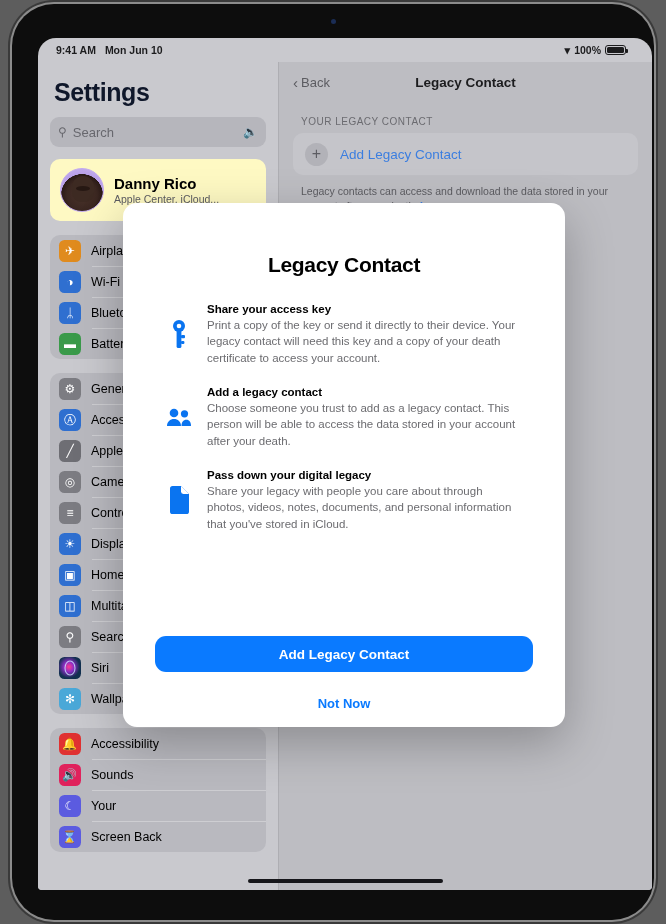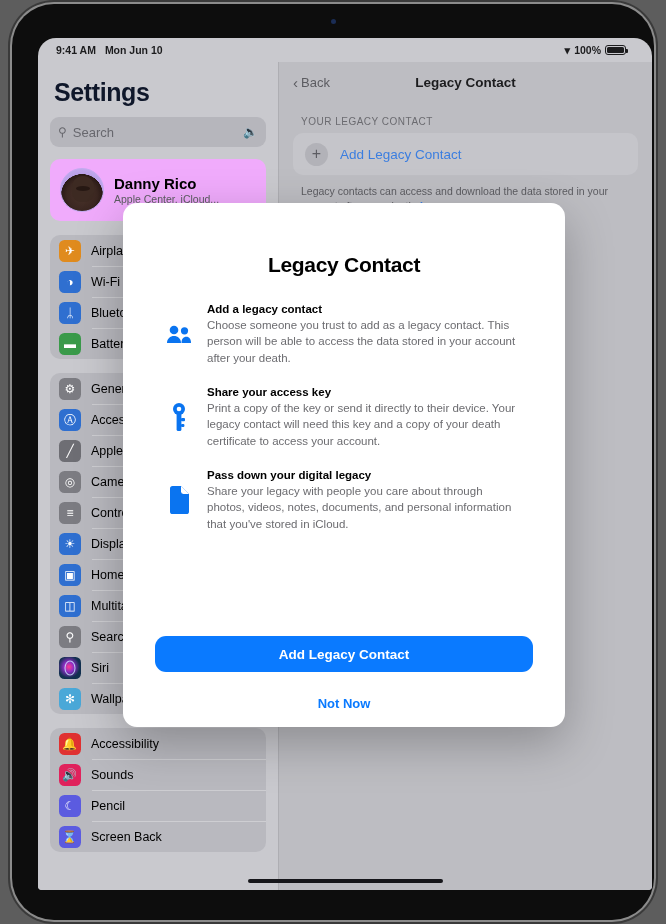--- a/index.html
+++ b/index.html
@@ -80,21 +80,21 @@
   #search-bar {
     height: 30px; background: #b6b6bc; border-radius: 9px;
     display: flex; align-items: center; padding: 0 8px; gap: 6px;
     margin-bottom: 12px;
   }
   #search-bar .mag { font-size: 12px; color: #68686e; }
   #search-placeholder { font-size: 13px; color: #68686e; flex: 1; }
   #search-bar .mic { font-size: 12px; color: #68686e; }
 
   #profile-row {
-    background: #f0abfc; border-radius: 10px;
+    background: #fef9c3; border-radius: 10px;
     padding: 9px 10px; display: flex; align-items: center; gap: 10px;
     margin-bottom: 14px;
   }
   #avatar {
     width: 44px; height: 44px; border-radius: 50%;
     background: radial-gradient(circle at 50% 62%, #4a332a 0%, #3b2721 45%, #2a1a16 62%, #b9a0e8 63%, #c8b4ef 100%);
     position: relative; flex: 0 0 auto;
     border: 1.5px solid #c2aaf0;
     overflow: hidden;
   }
@@ -337,21 +337,21 @@
               <div class="row">
                 <span class="ic" style="background: rgb(224, 49, 49);">🔔</span>
                 <span class="row-label">Accessibility</span>
               </div>
               <div class="row">
                 <span class="ic" style="background: rgb(224, 34, 92);">🔊</span>
                 <span class="row-label">Sounds</span>
               </div>
               <div class="row">
                 <span class="ic" style="background: rgb(91, 91, 224);">☾</span>
-                <span class="row-label">Pencil</span>
+                <span class="row-label">Your</span>
               </div>
               <div class="row">
                 <span class="ic" style="background: rgb(91, 91, 224);">⌛</span>
                 <span class="row-label">Screen Back</span>
               </div>
             </div>
           </div>
       </div>
 
       <div id="detail">
@@ -375,51 +375,51 @@
           <a href="#">Learn more...</a>
         </div>
       </div>
     </div>
 
     <div id="home-indicator"></div>
 
     <div id="modal">
       <div id="modal-title">Legacy Contact</div>
       <div id="features">
-          <div class="feature">
-            <div class="feature-icon">
-              <svg width="26" height="22" viewBox="0 0 26 22" fill="#0a74f0">
-                <circle cx="8" cy="7" r="4.3"></circle>
-                <circle cx="18.5" cy="7.8" r="3.6"></circle>
-                <path d="M1 20c0-4.3 3.2-7 7-7s7 2.7 7 7z"></path>
-                <path d="M15.5 20c0-3.8 1.6-6.2 5-6.2 2.8 0 4.5 2.4 4.5 6.2z"></path>
-              </svg>
-            </div>
-            <div>
-              <div class="feature-head">Add a legacy contact</div>
-              <div class="feature-body">Choose someone you trust to add as a legacy contact. This person will be able to access the data stored in your account after your death.</div>
-            </div>
-          </div>
           <div class="feature">
             <div class="feature-icon">
               <svg width="22" height="30" viewBox="0 0 22 30" fill="#0a74f0">
                 <circle cx="11" cy="7" r="6"></circle>
                 <circle cx="11" cy="7" r="2.3" fill="#fff"></circle>
                 <rect x="8.6" y="11" width="4.8" height="18" rx="1.6"></rect>
                 <rect x="13" y="16" width="4" height="3.2" rx="1"></rect>
                 <rect x="13" y="22" width="3.4" height="3" rx="1"></rect>
               </svg>
             </div>
             <div>
               <div class="feature-head">Share your access key</div>
               <div class="feature-body">Print a copy of the key or send it directly to their device. Your legacy contact will need this key and a copy of your death certificate to access your account.</div>
             </div>
           </div>
           <div class="feature">
             <div class="feature-icon">
+              <svg width="26" height="22" viewBox="0 0 26 22" fill="#0a74f0">
+                <circle cx="8" cy="7" r="4.3"></circle>
+                <circle cx="18.5" cy="7.8" r="3.6"></circle>
+                <path d="M1 20c0-4.3 3.2-7 7-7s7 2.7 7 7z"></path>
+                <path d="M15.5 20c0-3.8 1.6-6.2 5-6.2 2.8 0 4.5 2.4 4.5 6.2z"></path>
+              </svg>
+            </div>
+            <div>
+              <div class="feature-head">Add a legacy contact</div>
+              <div class="feature-body">Choose someone you trust to add as a legacy contact. This person will be able to access the data stored in your account after your death.</div>
+            </div>
+          </div>
+          <div class="feature">
+            <div class="feature-icon">
               <svg width="24" height="28" viewBox="0 0 24 28">
                 <path d="M3 2.6A2.6 2.6 0 015.6 0H14l8 8v17.4A2.6 2.6 0 0119.4 28H5.6A2.6 2.6 0 013 25.4z" fill="#0a74f0"></path>
                 <path d="M14 0l8 8h-5.6A2.4 2.4 0 0114 5.6z" fill="#fff"></path>
               </svg>
             </div>
             <div>
               <div class="feature-head">Pass down your digital legacy</div>
               <div class="feature-body">Share your legacy with people you care about through photos, videos, notes, documents, and personal information that you've stored in iCloud.</div>
             </div>
           </div>

